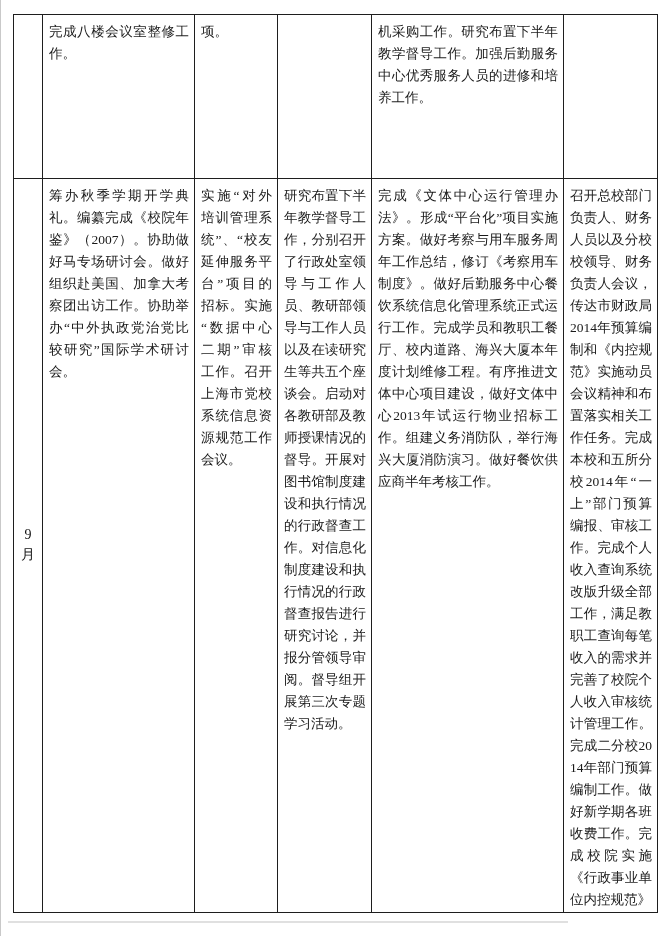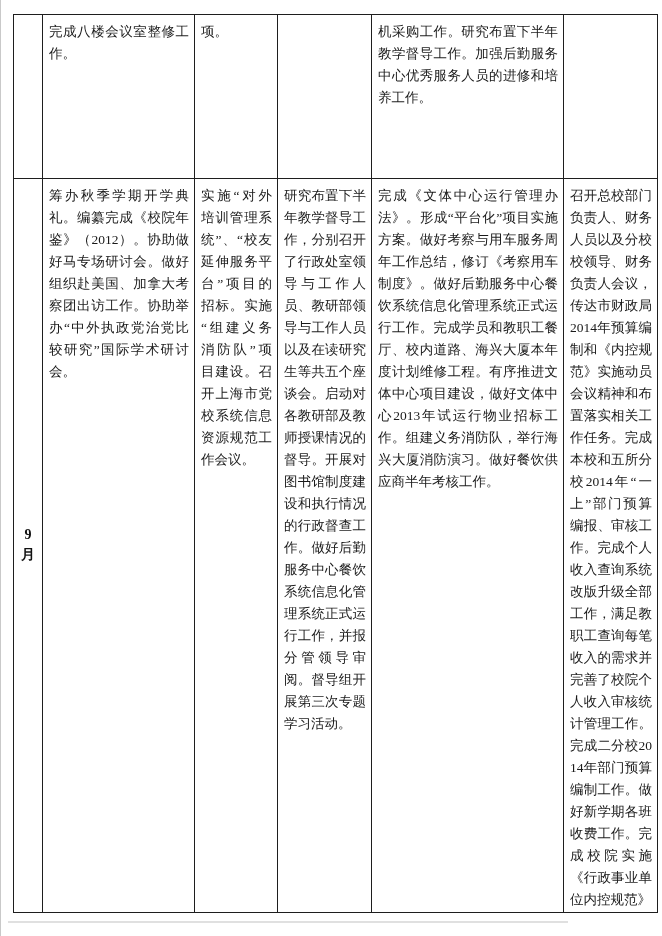--- a/index.html
+++ b/index.html
@@ -52,21 +52,21 @@
   }
   td.month-cell {
     vertical-align: middle;
     text-align: center;
     padding: 0;
   }
   .month-label {
     display: inline-block;
     width: 15px;
     word-break: break-all;
-    font-weight: bold;
+    font-weight: normal;
     font-size: 14px;
     line-height: 20px;
     color: #111111;
   }
   tr.row-prev { height: 164px; }
   tr.row-sep  { height: 734px; }
 </style>
 </head>
 <body>
 
@@ -93,23 +93,23 @@
       <td>项。</td>
       <td></td>
       <td>机采购工作。研究布置下半年教学督导工作。加强后勤服务中心优秀服务人员的进修和培养工作。</td>
       <td></td>
     </tr>
 
     <tr class="row-sep">
       <td class="month-cell">
         <span class="month-label">9月</span>
       </td>
-      <td>筹办秋季学期开学典礼。编纂完成《校院年鉴》（2012）。协助做好马专场研讨会。做好组织赴美国、加拿大考察团出访工作。协助举办“中外执政党治党比较研究”国际学术研讨会。</td>
-      <td>实施“对外培训管理系统”、“校友延伸服务平台”项目的招标。实施“组建义务消防队”项目建设。召开上海市党校系统信息资源规范工作会议。</td>
-      <td>研究布置下半年教学督导工作，分别召开了行政处室领导与工作人员、教研部领导与工作人员以及在读研究生等共五个座谈会。启动对各教研部及教师授课情况的督导。开展对图书馆制度建设和执行情况的行政督查工作。做好后勤服务中心餐饮系统信息化管理系统正式运行工作，并报分管领导审阅。督导组开展第三次专题学习活动。</td>
+      <td>筹办秋季学期开学典礼。编纂完成《校院年鉴》（2007）。协助做好马专场研讨会。做好组织赴美国、加拿大考察团出访工作。协助举办“中外执政党治党比较研究”国际学术研讨会。</td>
+      <td>实施“对外培训管理系统”、“校友延伸服务平台”项目的招标。实施“数据中心二期”审核工作。召开上海市党校系统信息资源规范工作会议。</td>
+      <td>研究布置下半年教学督导工作，分别召开了行政处室领导与工作人员、教研部领导与工作人员以及在读研究生等共五个座谈会。启动对各教研部及教师授课情况的督导。开展对图书馆制度建设和执行情况的行政督查工作。对信息化制度建设和执行情况的行政督查报告进行研究讨论，并报分管领导审阅。督导组开展第三次专题学习活动。</td>
       <td>完成《文体中心运行管理办法》。形成“平台化”项目实施方案。做好考察与用车服务周年工作总结，修订《考察用车制度》。做好后勤服务中心餐饮系统信息化管理系统正式运行工作。完成学员和教职工餐厅、校内道路、海兴大厦本年度计划维修工程。有序推进文体中心项目建设，做好文体中心2013年试运行物业招标工作。组建义务消防队，举行海兴大厦消防演习。做好餐饮供应商半年考核工作。</td>
       <td>召开总校部门负责人、财务人员以及分校校领导、财务负责人会议，传达市财政局2014年预算编制和《内控规范》实施动员会议精神和布置落实相关工作任务。完成本校和五所分校2014年“一上”部门预算编报、审核工作。完成个人收入查询系统改版升级全部工作，满足教职工查询每笔收入的需求并完善了校院个人收入审核统计管理工作。完成二分校2014年部门预算编制工作。做好新学期各班收费工作。完成校院实施《行政事业单位内控规范》</td>
     </tr>
   </tbody>
     </table>
 
   <div class="scan-shadow-line"></div>
 
 </div>
 

